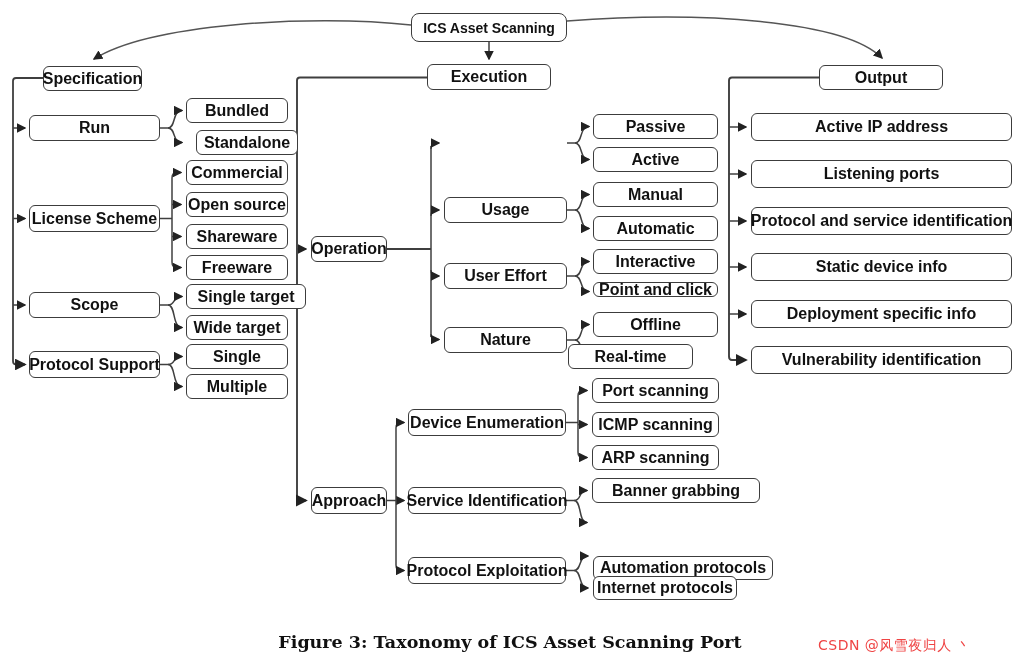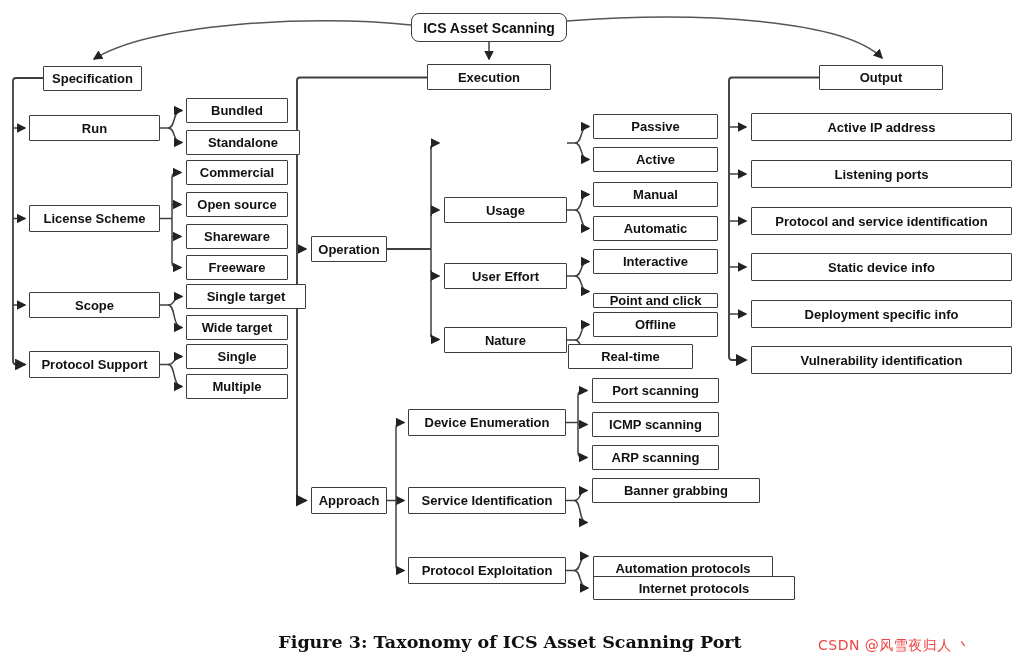--- a/index.html
+++ b/index.html
@@ -1,21 +1,21 @@
 <!DOCTYPE html>
 <html><head>
 <meta charset="utf-8">
 <style>
   html,body{margin:0;padding:0;background:#fff;}
   .stage{position:relative;width:1021px;height:665px;background:#ffffff;overflow:hidden;
          font-family:"Liberation Sans",sans-serif;}
   svg.connectors{position:absolute;left:0;top:0;z-index:1;}
   .node{position:absolute;z-index:2;display:flex;align-items:center;justify-content:center;
-        background:#ffffff;border:1.6px solid #3c3c3c;border-radius:1px;box-sizing:border-box;
-        font-weight:700;font-size:13px;color:#111;white-space:nowrap;line-height:1;}
+        background:#ffffff;border:1.6px solid #3c3c3c;border-radius:6px;box-sizing:border-box;
+        font-weight:700;font-size:16px;color:#111;white-space:nowrap;line-height:1;}
   .node.root{font-size:14px;border-radius:8px;border-width:1.8px;}
   .node.hub{border-width:1.7px;}
   .caption{position:absolute;left:240px;top:632px;width:540px;text-align:center;z-index:2;
            font-family:"DejaVu Serif",serif;font-weight:700;font-size:17.5px;color:#101010;}
   .watermark{position:absolute;left:818px;top:637px;z-index:2;
              font-family:"DejaVu Sans",sans-serif;font-size:14px;color:#ef4444;letter-spacing:.5px;}
 </style>
 </head>
 <body>
 
@@ -113,21 +113,21 @@
   <div class="node hub" style="left:43px;top:66px;width:99px;height:25px">Specification</div>
   <div class="node hub" style="left:427px;top:64px;width:124px;height:26px">Execution</div>
   <div class="node hub" style="left:819px;top:65px;width:124px;height:25px">Output</div>
 
   <div class="node" style="left:29px;top:115px;width:131px;height:26px">Run</div>
   <div class="node" style="left:29px;top:205px;width:131px;height:27px">License Scheme</div>
   <div class="node" style="left:29px;top:292px;width:131px;height:26px">Scope</div>
   <div class="node" style="left:29px;top:351px;width:131px;height:27px">Protocol Support</div>
 
   <div class="node" style="left:186px;top:98px;width:102px;height:25px">Bundled</div>
-  <div class="node" style="left:186px;top:130px;width:114px;height:25px">Standalone</div>
+  <div class="node" style="left:196px;top:130px;width:102px;height:25px">Standalone</div>
   <div class="node" style="left:186px;top:160px;width:102px;height:25px">Commercial</div>
   <div class="node" style="left:186px;top:192px;width:102px;height:25px">Open source</div>
   <div class="node" style="left:186px;top:224px;width:102px;height:25px">Shareware</div>
   <div class="node" style="left:186px;top:255px;width:102px;height:25px">Freeware</div>
   <div class="node" style="left:186px;top:284px;width:120px;height:25px">Single target</div>
   <div class="node" style="left:186px;top:315px;width:102px;height:25px">Wide target</div>
   <div class="node" style="left:186px;top:344px;width:102px;height:25px">Single</div>
   <div class="node" style="left:186px;top:374px;width:102px;height:25px">Multiple</div>
 
   <div class="node" style="left:311px;top:236px;width:76px;height:26px">Operation</div>
@@ -135,34 +135,34 @@
 
   <div class="node" style="left:444px;top:197px;width:123px;height:26px">Usage</div>
   <div class="node" style="left:444px;top:263px;width:123px;height:26px">User Effort</div>
   <div class="node" style="left:444px;top:327px;width:123px;height:26px">Nature</div>
 
   <div class="node" style="left:593px;top:114px;width:125px;height:25px">Passive</div>
   <div class="node" style="left:593px;top:147px;width:125px;height:25px">Active</div>
   <div class="node" style="left:593px;top:182px;width:125px;height:25px">Manual</div>
   <div class="node" style="left:593px;top:216px;width:125px;height:25px">Automatic</div>
   <div class="node" style="left:593px;top:249px;width:125px;height:25px">Interactive</div>
-  <div class="node" style="left:593px;top:293px;width:125px;height:15px">Point and click</div>
+  <div class="node" style="left:593px;top:282px;width:125px;height:15px">Point and click</div>
   <div class="node" style="left:593px;top:312px;width:125px;height:25px">Offline</div>
   <div class="node" style="left:568px;top:344px;width:125px;height:25px">Real-time</div>
 
   <div class="node" style="left:408px;top:409px;width:158px;height:27px">Device Enumeration</div>
   <div class="node" style="left:408px;top:487px;width:158px;height:27px">Service Identification</div>
   <div class="node" style="left:408px;top:557px;width:158px;height:27px">Protocol Exploitation</div>
 
   <div class="node" style="left:592px;top:378px;width:127px;height:25px">Port scanning</div>
   <div class="node" style="left:592px;top:412px;width:127px;height:25px">ICMP scanning</div>
   <div class="node" style="left:592px;top:445px;width:127px;height:25px">ARP scanning</div>
   <div class="node" style="left:592px;top:478px;width:168px;height:25px">Banner grabbing</div>
   <div class="node" style="left:593px;top:556px;width:180px;height:24px">Automation protocols</div>
-  <div class="node" style="left:593px;top:576px;width:202px;height:24px">Internet protocols</div>
+  <div class="node" style="left:593px;top:576px;width:144px;height:24px">Internet protocols</div>
 
   <div class="node" style="left:751px;top:113px;width:261px;height:28px">Active IP address</div>
   <div class="node" style="left:751px;top:160px;width:261px;height:28px">Listening ports</div>
   <div class="node" style="left:751px;top:207px;width:261px;height:28px">Protocol and service identification</div>
   <div class="node" style="left:751px;top:253px;width:261px;height:28px">Static device info</div>
   <div class="node" style="left:751px;top:300px;width:261px;height:28px">Deployment specific info</div>
   <div class="node" style="left:751px;top:346px;width:261px;height:28px">Vulnerability identification</div>
 
   <div class="caption">Figure 3: Taxonomy of ICS Asset Scanning Port</div>
   <div class="watermark">CSDN @风雪夜归人 丶</div>

